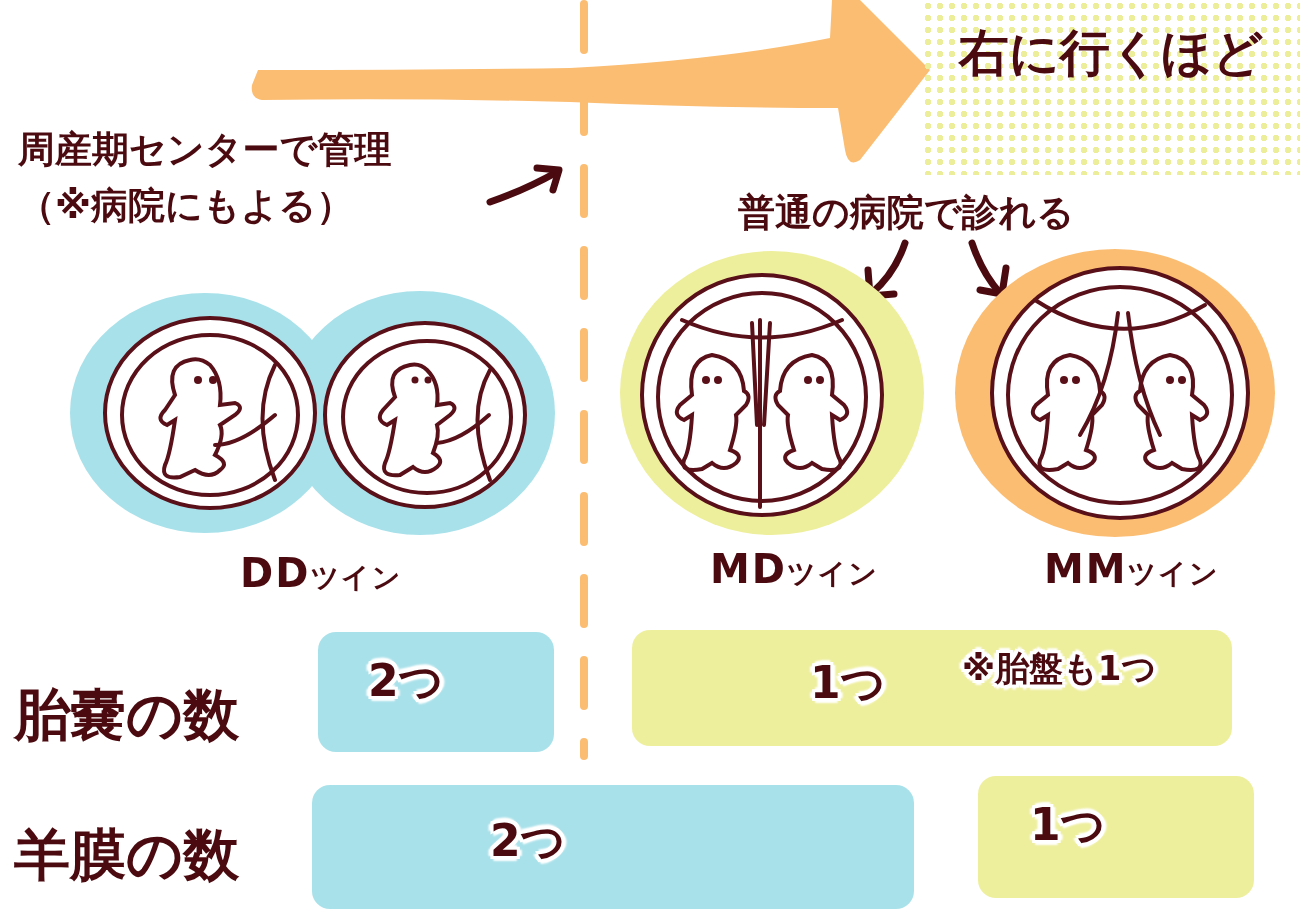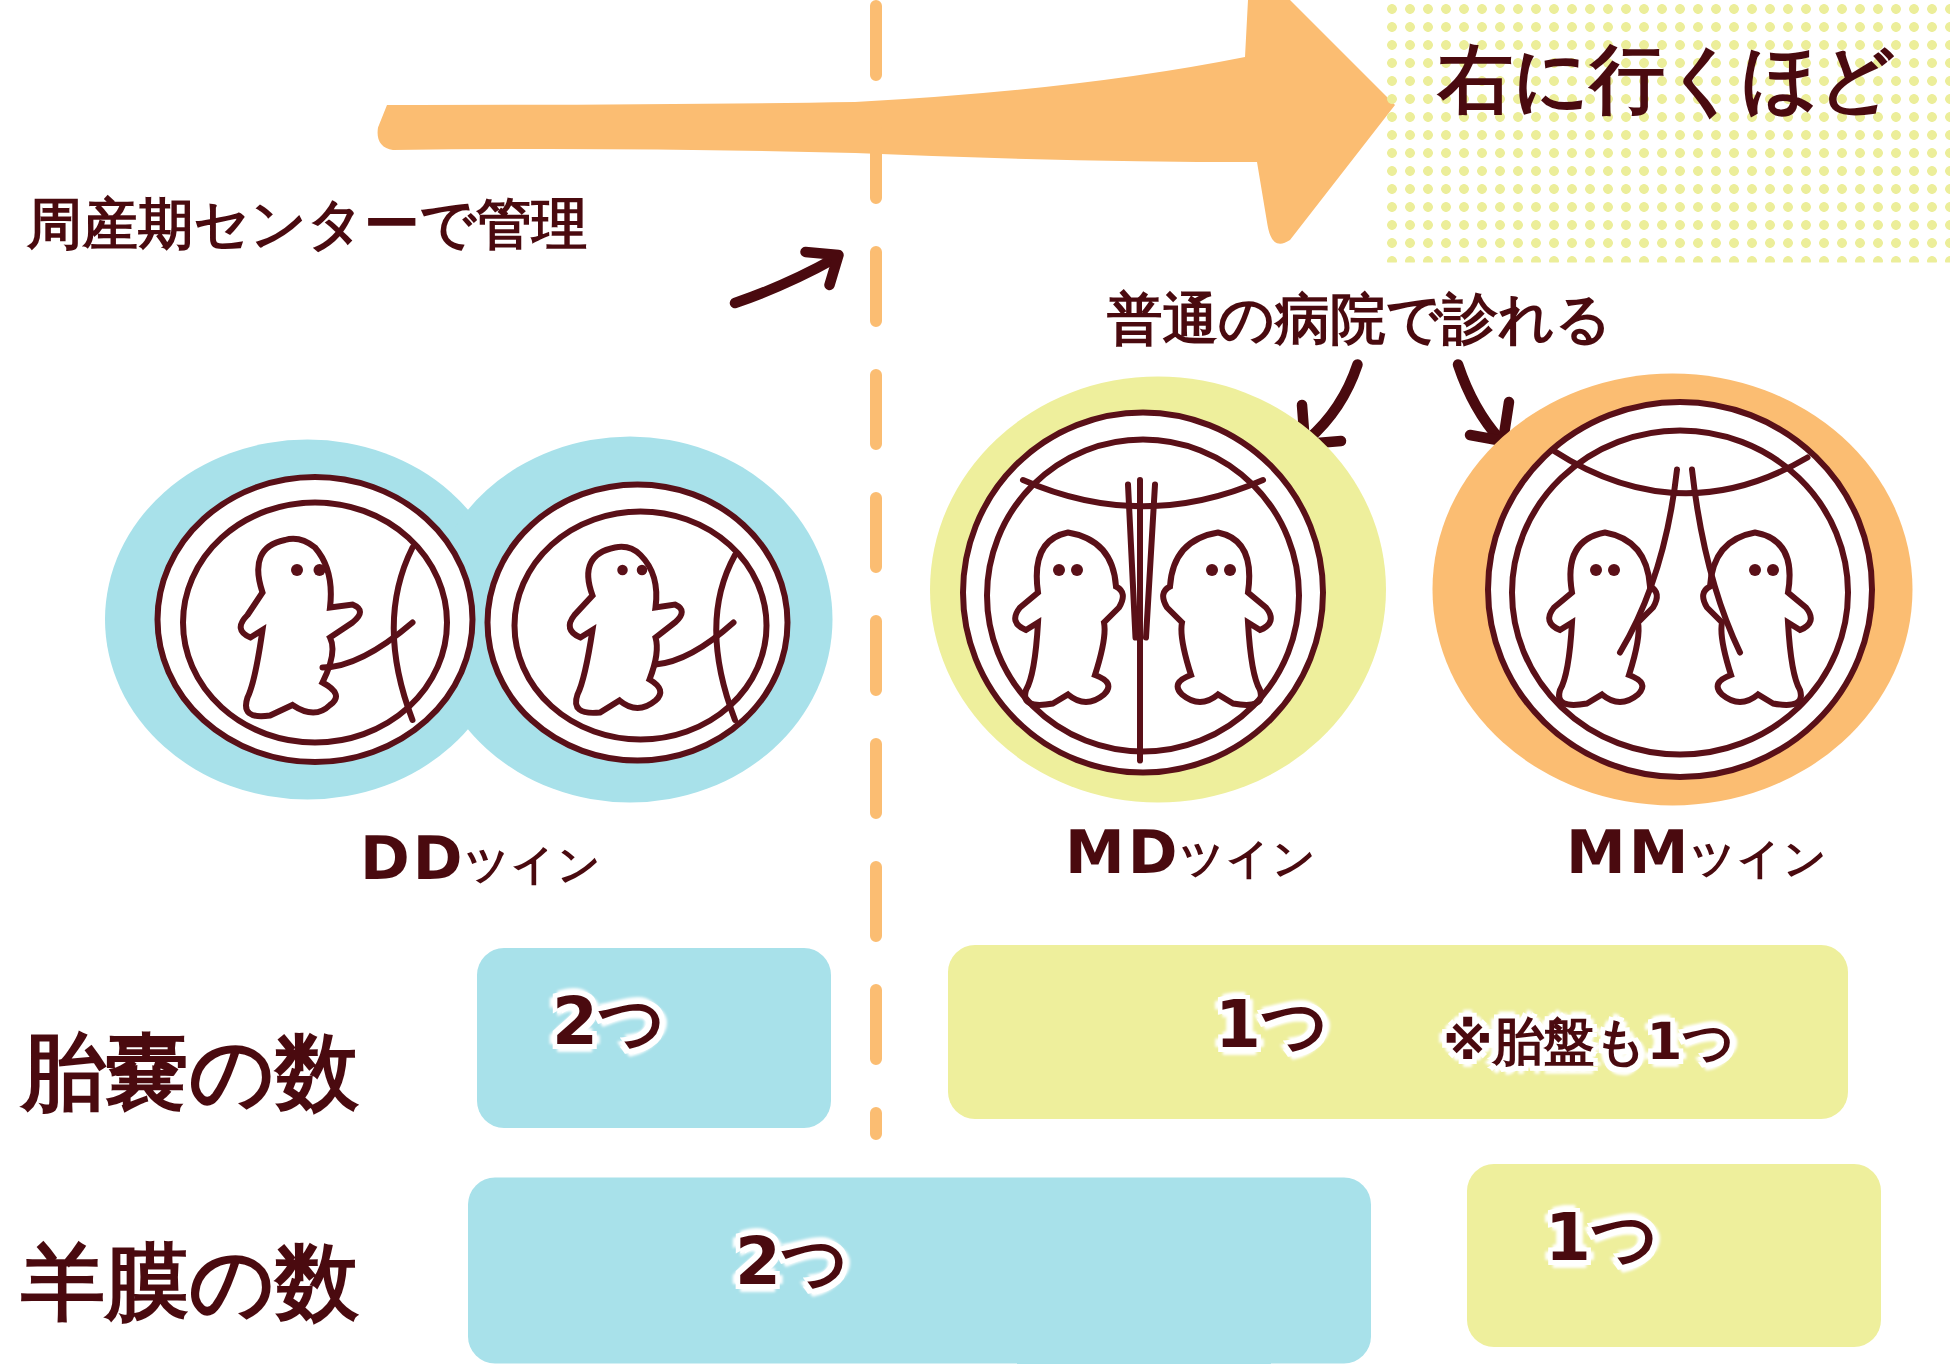--- a/index.html
+++ b/index.html
@@ -38,20 +38,21 @@
 </svg>
 
 <div class="danger-box">
   <div class="danger-text">
     <div>右に行くほど</div>
   </div>
 </div>
 
 <div class="note">
   <div>周産期センターで管理</div>
+  <div>（※病院にもよる）</div>
 </div>
 <svg class="abs" style="left:485px;top:160px;" width="85" height="50" viewBox="0 0 85 50">
   <path d="M5 42 Q 40 30 72 12" stroke="#4a0a0f" stroke-width="7" fill="none" stroke-linecap="round"></path>
   <path d="M52 8 L 74 10 L 68 30" stroke="#4a0a0f" stroke-width="7" fill="none" stroke-linecap="round" stroke-linejoin="round"></path>
 </svg>
 
 <div class="center-note">普通の病院で診れる</div>
 <svg class="abs" style="left:860px;top:238px;" width="60" height="65" viewBox="0 0 60 65">
   <path d="M45 5 Q 35 35 12 55" stroke="#4a0a0f" stroke-width="7" fill="none" stroke-linecap="round"></path>
   <path d="M8 32 L 10 58 L 34 56" stroke="#4a0a0f" stroke-width="7" fill="none" stroke-linecap="round" stroke-linejoin="round"></path>
@@ -137,19 +138,19 @@
 </div>
 <div class="twin-label" style="left:1044px;top:546px;">
   <span>MM</span><small>ツイン</small>
 </div>
 
 <div class="row-label" style="top:678px;">胎嚢の数</div>
 <div class="pill pill-blue" style="left:318px;top:632px;width:236px;height:120px;"></div>
 <div class="big-val halo" style="left:368px;top:652px;">2つ</div>
 <div class="pill pill-yellow" style="left:632px;top:630px;width:600px;height:116px;"></div>
 <div class="big-val halo" style="left:810px;top:654px;">1つ</div>
-<div class="halo" style="position:absolute;left:962px;top:672px;font-size:34px;white-space:nowrap;">※胎盤も1つ</div>
+<div class="halo" style="position:absolute;left:962px;top:646px;font-size:34px;white-space:nowrap;">※胎盤も1つ</div>
 
 <div class="row-label" style="top:818px;">羊膜の数</div>
 <div class="pill pill-blue" style="left:312px;top:785px;width:602px;height:124px;"></div>
 <div class="big-val halo" style="left:490px;top:812px;">2つ</div>
 <div class="pill pill-yellow" style="left:978px;top:776px;width:276px;height:122px;"></div>
 <div class="big-val halo" style="left:1030px;top:796px;">1つ</div>
 
 </body></html>

